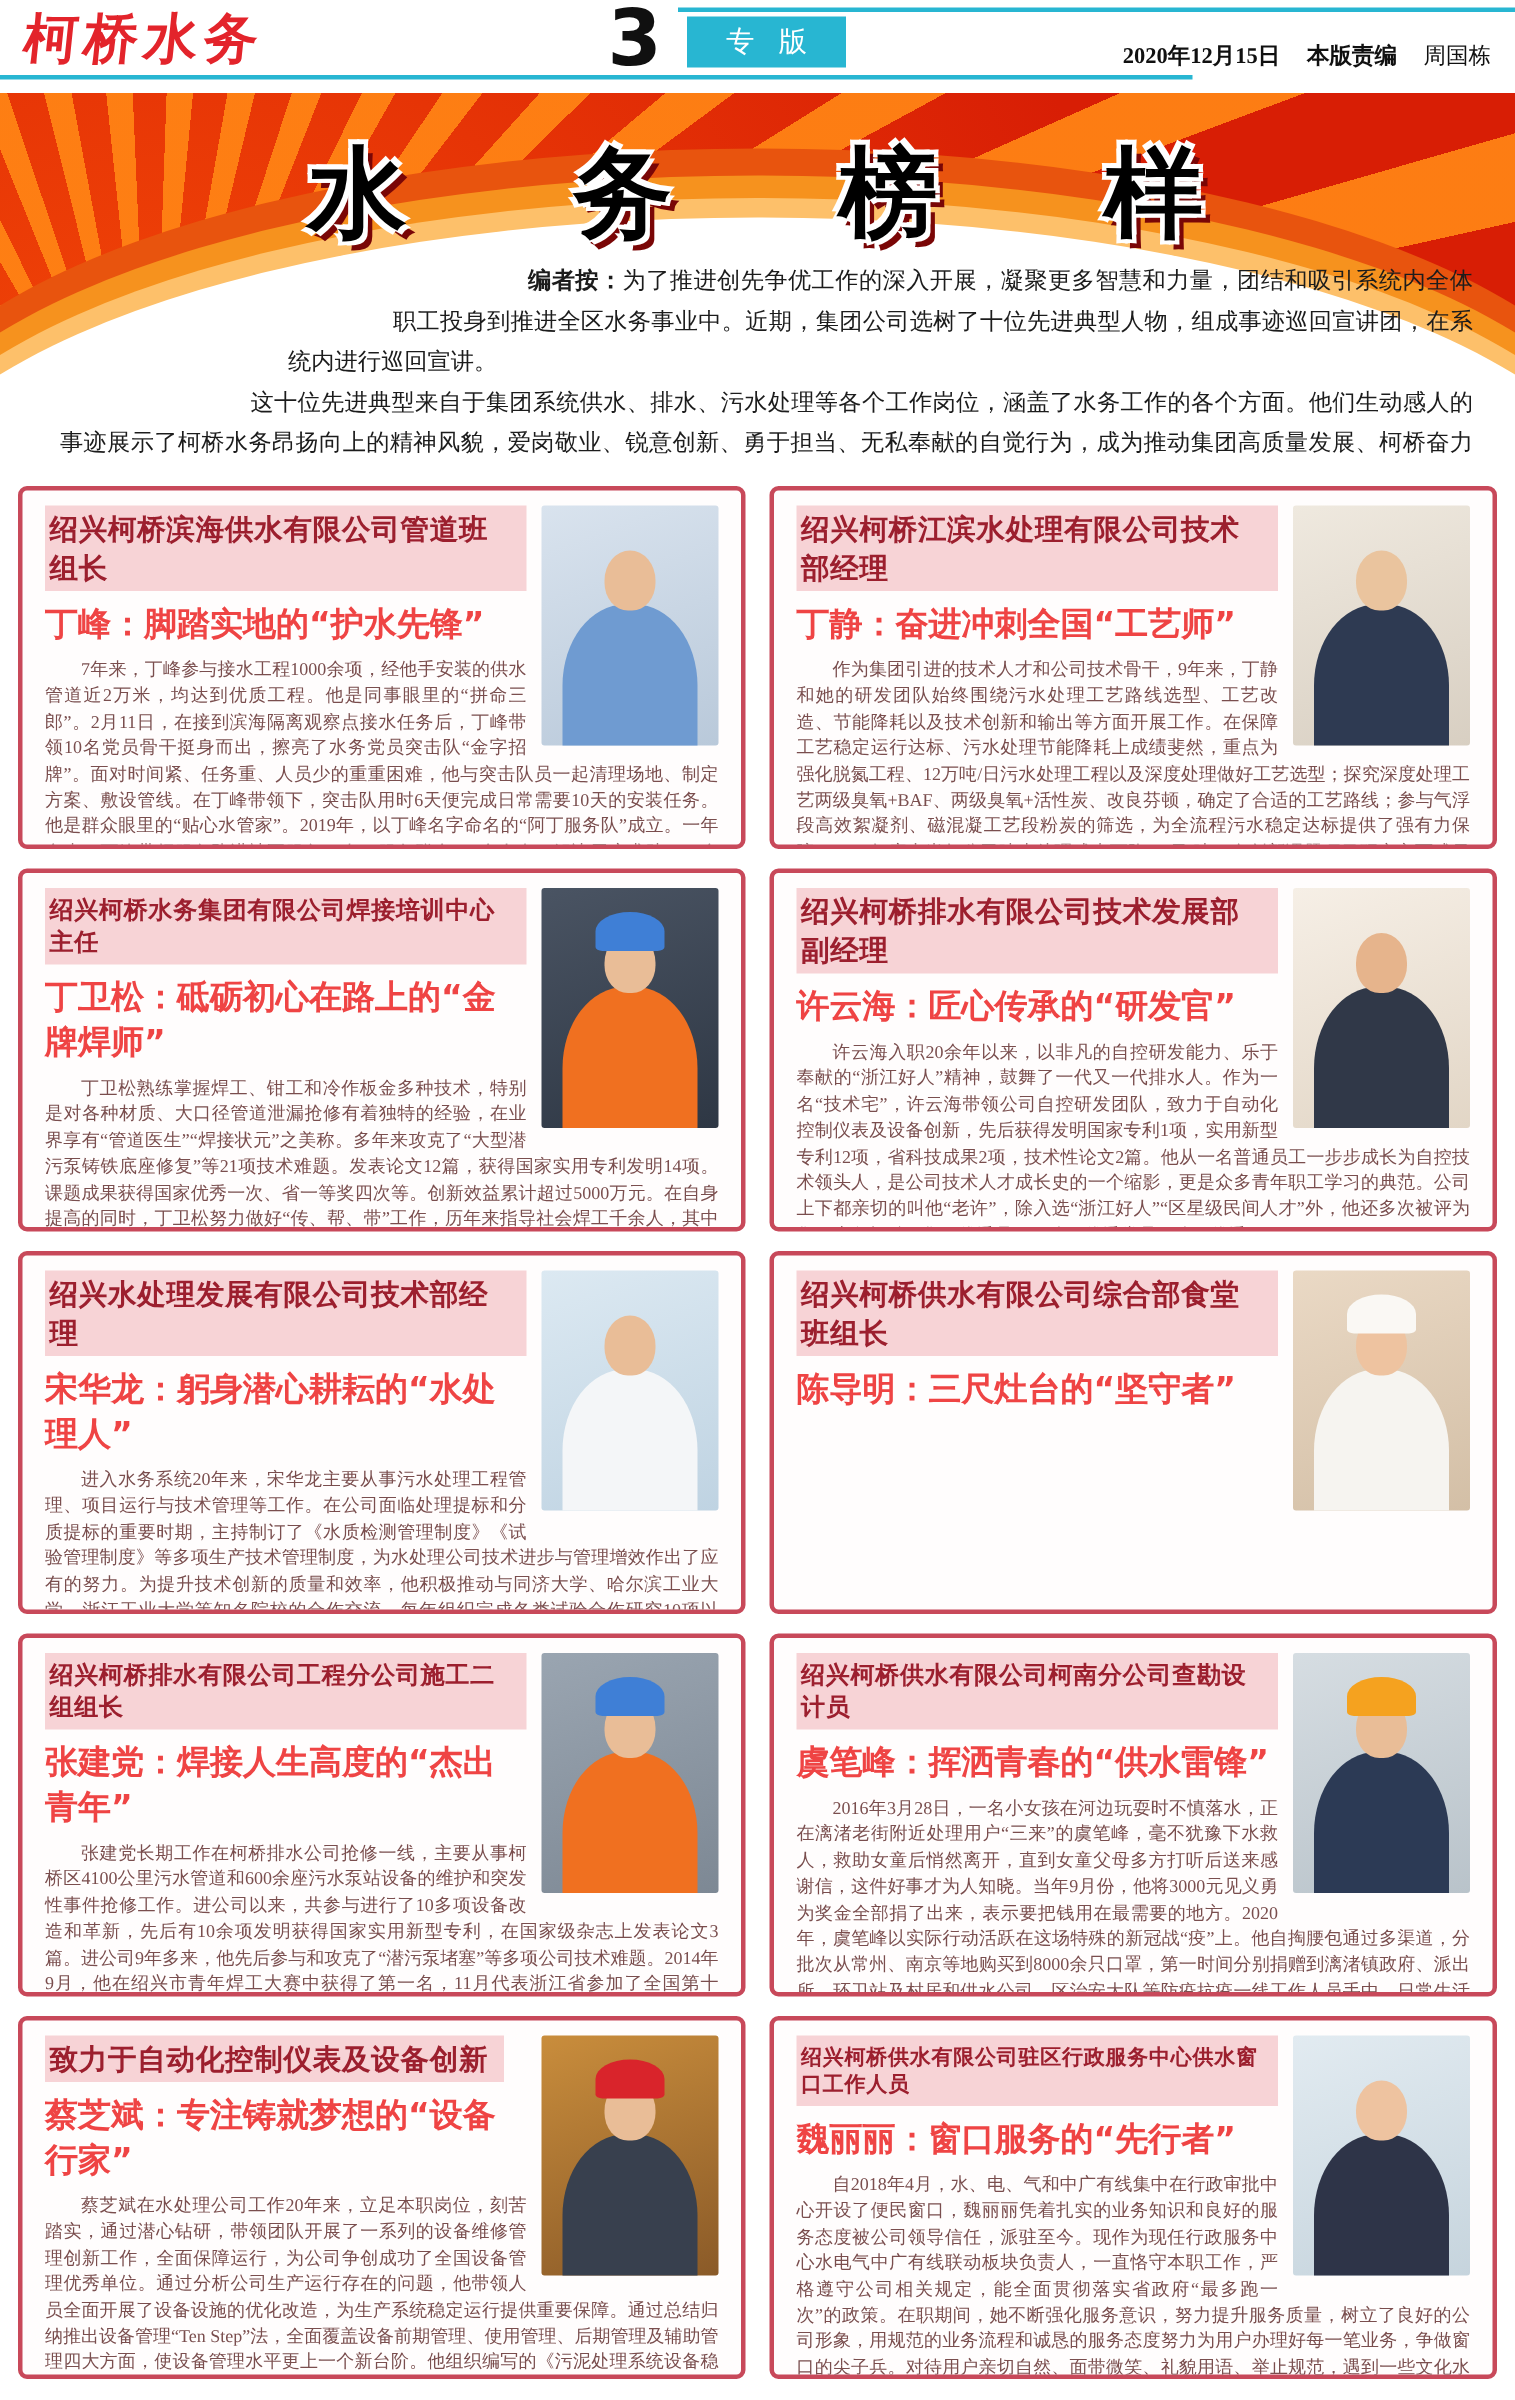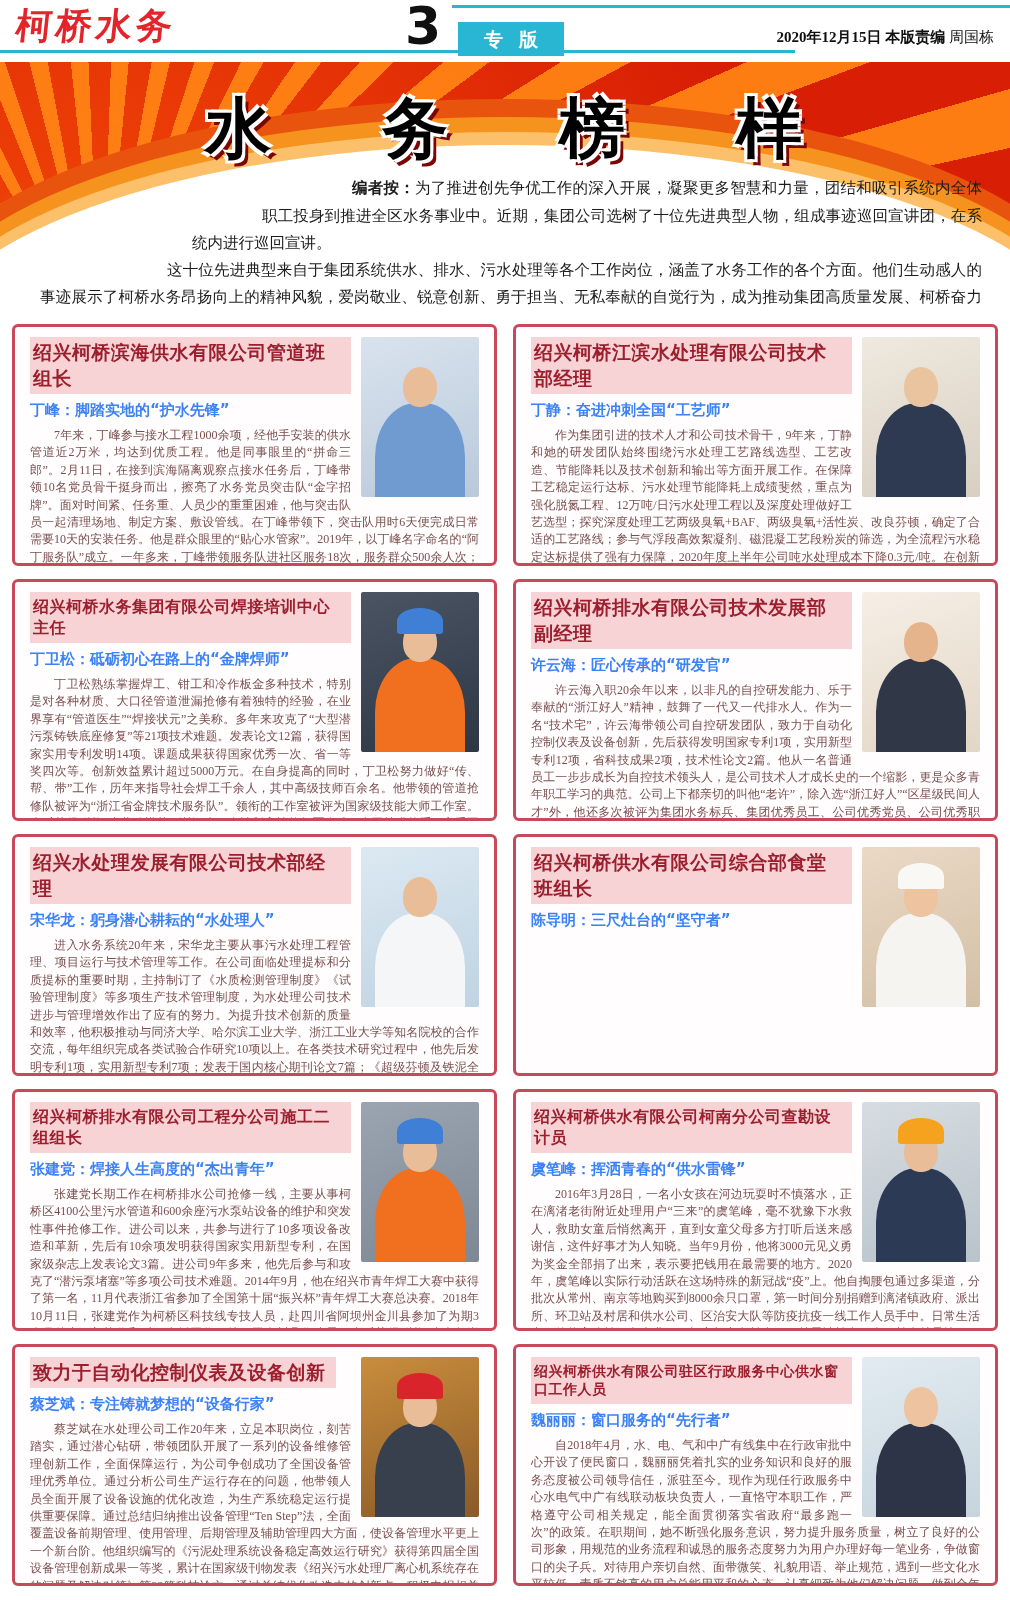--- a/index.html
+++ b/index.html
@@ -2,25 +2,25 @@
 <html><head>
 <meta charset="utf-8">
 <style>
   html,body{margin:0;padding:0;}
   body{width:1010px;height:1600px;background:#ffffff;font-family:"Liberation Serif","DejaVu Serif",serif;overflow:hidden;}
 
   
   .masthead{position:relative;height:60px;}
   .logo{position:absolute;left:16px;top:2px;font-size:36px;font-weight:bold;color:#e3242b;font-family:"DejaVu Serif",serif;transform:skewX(-6deg);letter-spacing:4px;}
   .pageno{position:absolute;left:405px;top:-2px;font-size:52px;font-weight:900;color:#101010;font-family:"DejaVu Sans",sans-serif;line-height:56px;}
-  .section-badge{position:absolute;left:458px;top:22px;width:106px;height:34px;background:#28b6d2;color:#fff;font-family:"DejaVu Sans",sans-serif;font-weight:bold;font-size:19px;line-height:34px;text-align:center;letter-spacing:16px;text-indent:16px;}
+  .section-badge{position:absolute;left:458px;top:11px;width:106px;height:34px;background:#28b6d2;color:#fff;font-family:"DejaVu Sans",sans-serif;font-weight:normal;font-size:19px;line-height:34px;text-align:center;letter-spacing:16px;text-indent:16px;}
   .cyan-line-top{position:absolute;left:452px;right:0;top:5px;height:3px;background:#28b6d2;}
   .cyan-line-bottom{position:absolute;left:0;top:50px;width:795px;height:3px;background:#28b6d2;}
   .dateline{position:absolute;right:16px;top:28px;font-size:15px;color:#101010;font-family:"Liberation Serif",serif;font-weight:bold;}
-  .dateline span{}
+  .dateline span{margin-left:14px;}
   .dateline .editor-name{font-weight:normal;}
 
   
   .banner{position:relative;height:250px;margin-top:2px;background:#d81e05;overflow:hidden;}
   .rays{position:absolute;inset:0;background:
     repeating-conic-gradient(from -30deg at 10% 115%, rgba(255,130,20,.95) 0deg 3.5deg, rgba(255,130,20,0) 3.5deg 8deg),
     radial-gradient(circle at 10% 115%, #f44a07 0%, #d81e05 70%);}
   .swoosh{position:absolute;left:-8%;right:-8%;bottom:-58%;height:125%;background:#ffffff;
     border-radius:50% 50% 0 0 / 68% 68% 0 0;
     box-shadow:0 -13px 0 #fdc06a, 0 -28px 0 #f6921e, 0 -46px 0 #e8540e;}
@@ -32,21 +32,21 @@
   .editor-note p{margin:0;}
   .editor-note b{font-family:"DejaVu Sans",sans-serif;}
   .editor-note .p2{text-indent:2em;}
 
   
   .grid{display:grid;grid-template-columns:1fr 1fr;column-gap:16px;row-gap:13px;padding:12px 12px 0 12px;grid-auto-rows:242px;}
   .card{border:3px solid #c8495a;border-radius:6px;background:#fffdfd;padding:8px 15px 6px 15px;overflow:hidden;box-sizing:border-box;}
   .card-title{display:table;background:#f7d3d6;color:#9c1f2e;font-weight:bold;font-size:19px;letter-spacing:.5px;padding:3px 10px 2px 3px;margin:2px 0 0 0;font-family:"Liberation Serif",serif;}
   .card-title.sm{font-size:16px;padding-top:5px;padding-bottom:4px;}
   .card-title.xs{font-size:14px;padding-top:6px;padding-bottom:5px;}
-  .card-sub{font-family:"DejaVu Sans",sans-serif;font-size:15px;font-weight:bold;color:#3b82f6;margin:7px 0 7px 0;}
+  .card-sub{font-family:"DejaVu Sans",sans-serif;font-size:22px;font-weight:bold;color:#ef4444;margin:7px 0 7px 0;}
   .card-body{margin:0;font-size:12px;line-height:1.45;color:#7a4e4e;text-align:justify;text-indent:2em;}
 
   
   .photo{float:right;width:118px;height:160px;margin:2px 0 6px 10px;position:relative;overflow:hidden;border-radius:2px;
     background:linear-gradient(160deg,var(--bg1,#ccc),var(--bg2,#aaa));}
   .ph-hat{position:absolute;top:16px;left:50%;transform:translateX(-50%);width:46px;height:26px;border-radius:50% 50% 10% 10%;background:var(--hat,#999);z-index:3;}
   .ph-head{position:absolute;top:30px;left:50%;transform:translateX(-50%);width:34px;height:40px;border-radius:50% 50% 46% 46%;background:var(--skin,#e9bd97);z-index:2;}
   .ph-torso{position:absolute;top:66px;left:50%;transform:translateX(-50%);width:90px;height:100px;border-radius:46% 46% 0 0/54% 54% 0 0;background:var(--shirt,#567);z-index:1;}
 </style>
 </head>

